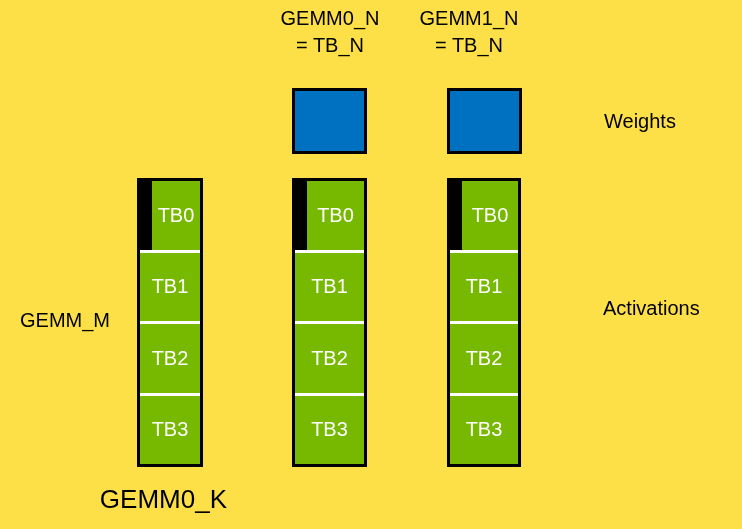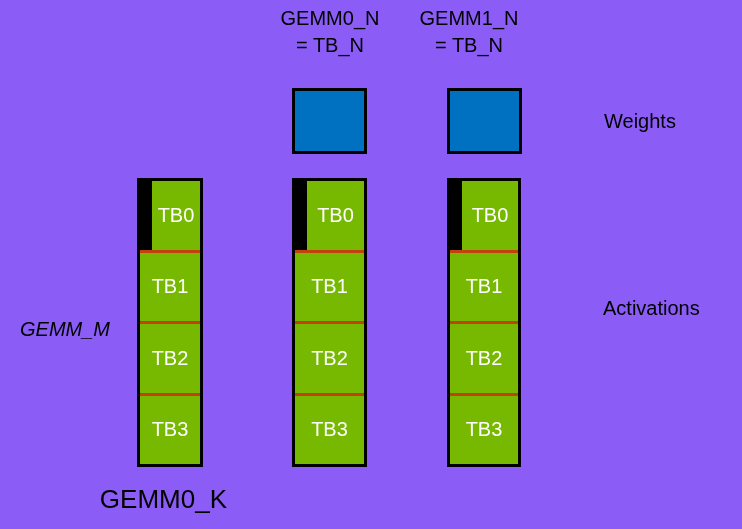--- a/index.html
+++ b/index.html
@@ -4,21 +4,21 @@
 <style>
   html, body {
     margin: 0;
     padding: 0;
     background: #ffffff;
   }
   .canvas {
     position: relative;
     width: 742px;
     height: 529px;
-    background: #8b5cf6;
+    background: #fde047;
     font-family: "Liberation Sans", sans-serif;
     color: #000000;
     overflow: hidden;
   }
   .top-label {
     position: absolute;
     top: 5px;
     width: 130px;
     text-align: center;
     font-size: 20px;
@@ -55,33 +55,33 @@
   .activation-column.c2 { left: 447px; width: 74px; }
 
   .tb-block {
     flex: 1 1 0;
     background: #76B900;
     color: #ffffff;
     font-size: 20px;
     display: flex;
     align-items: center;
     justify-content: center;
-    border-top: 3px solid #c2410c;
+    border-top: 3px solid #ffffff;
   }
   .tb-block:first-child { border-top: none; margin-left: 12px; }
 
   .side-label {
     position: absolute;
     font-size: 20px;
     line-height: 24px;
     white-space: nowrap;
   }
   .side-label.weights     { left: 604px; top: 109px; }
   .side-label.activations { left: 603px; top: 296px; }
-  .side-label.gemm-m      { left: 20px;  top: 317px; font-style: italic; }
+  .side-label.gemm-m      { left: 20px;  top: 308px; }
 
   .bottom-label {
     position: absolute;
     top: 487px;
     width: 130px;
     text-align: right;
     font-size: 26px;
     line-height: 24px;
     white-space: nowrap;
   }

